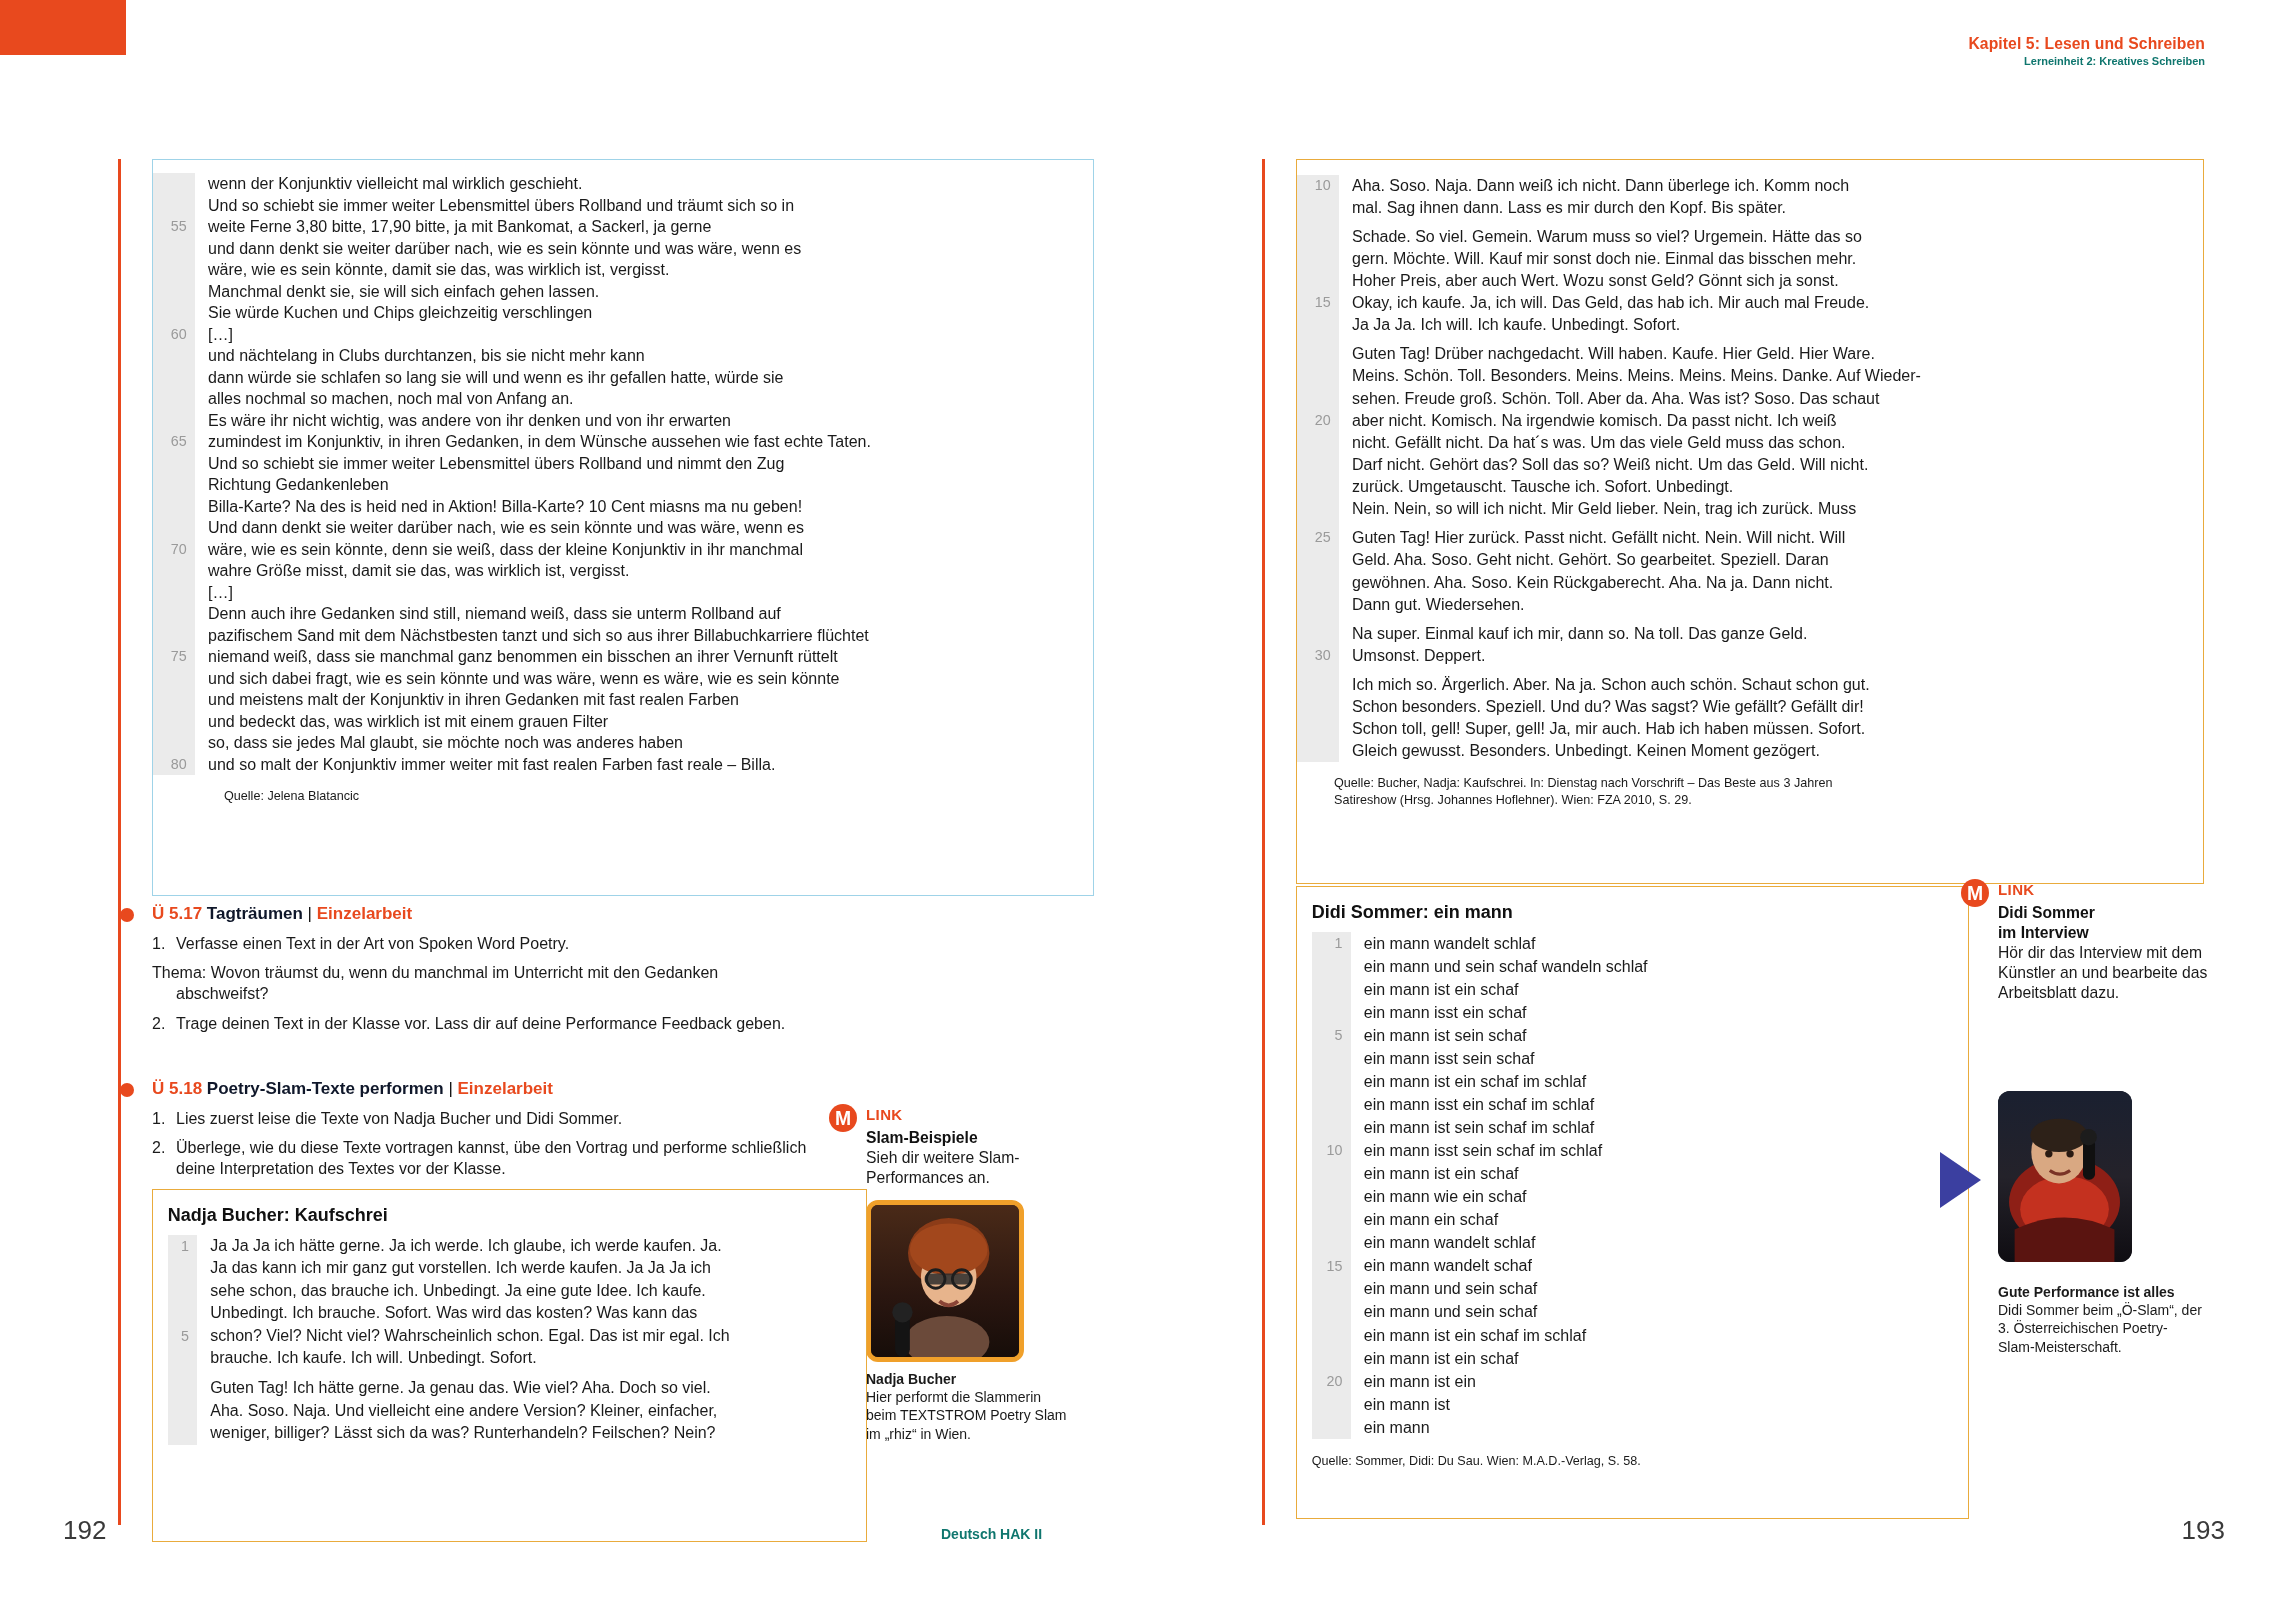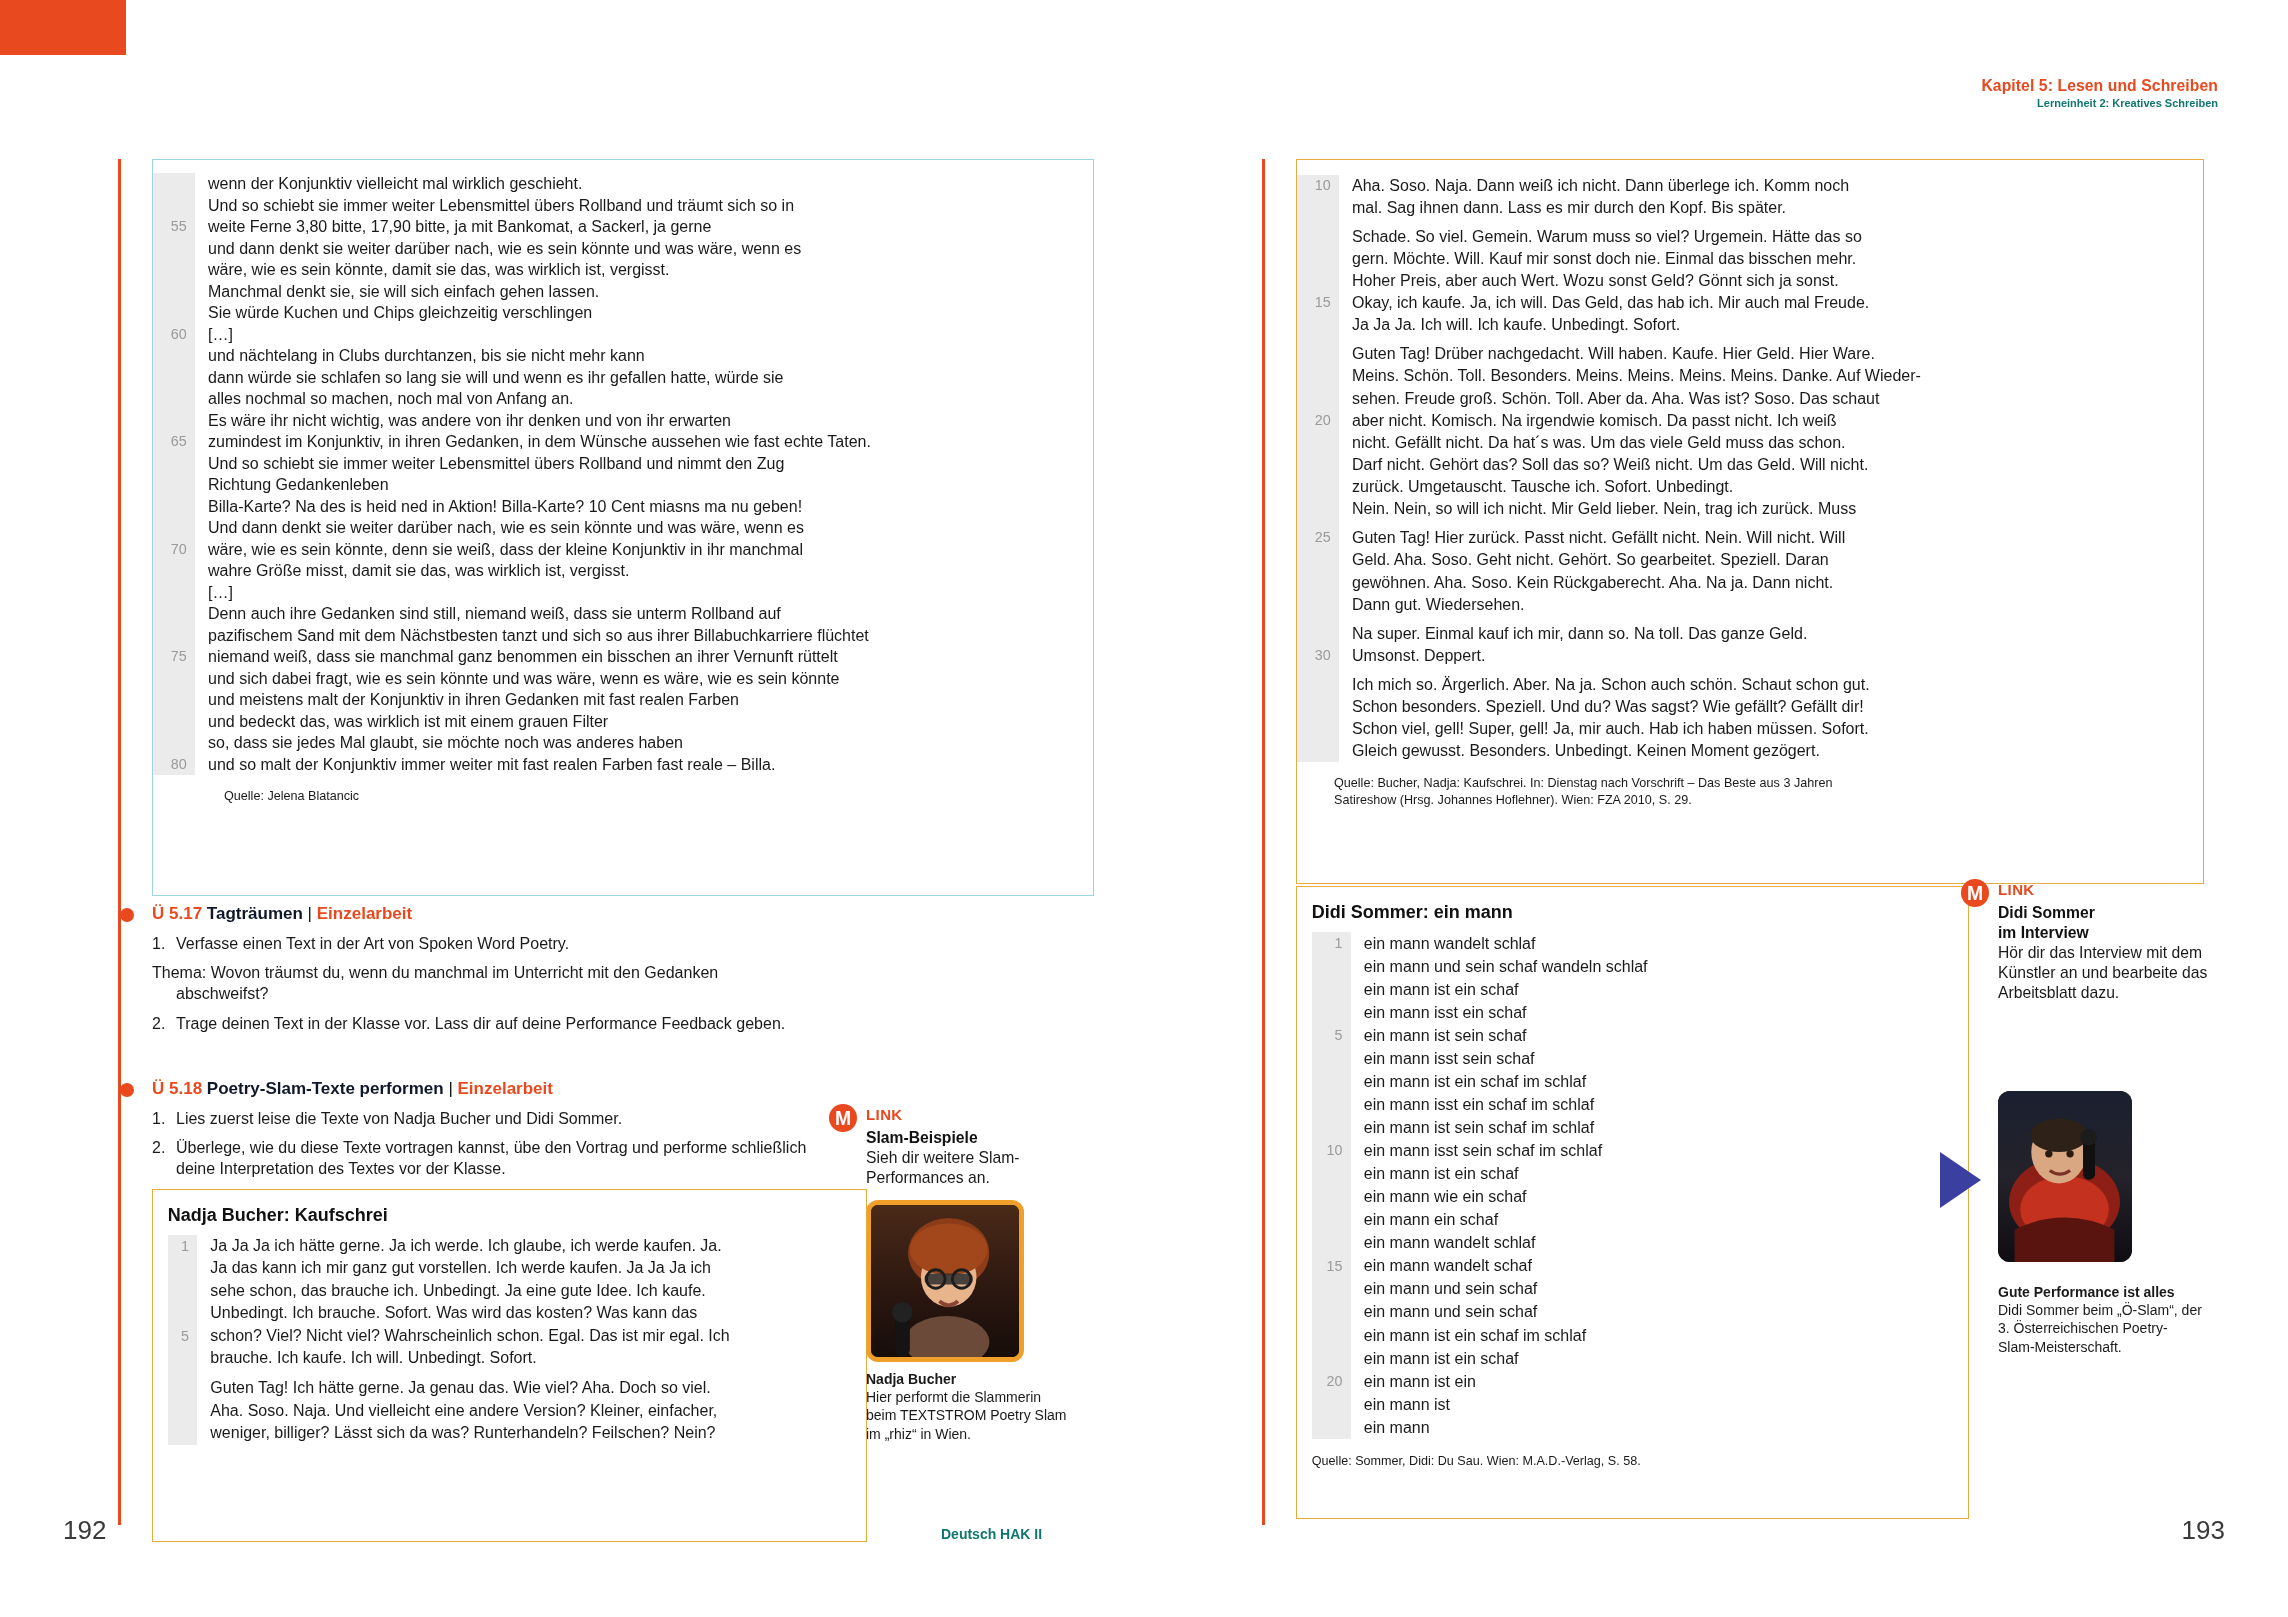--- a/index.html
+++ b/index.html
@@ -7,21 +7,21 @@
     width:2289px;height:1618px;
     background:#ffffff;
     font-family:"Liberation Sans", sans-serif;
     color:#1a1a1a;
     position:relative;
     overflow:hidden;
   }
   
   .corner-block{position:absolute;left:0;top:0;width:126px;height:55px;background:#e8491e;}
   
-  .runhead{position:absolute;right:71px;top:33px;text-align:right;line-height:1.35;margin-top:42px;}
+  .runhead{position:absolute;right:84px;top:33px;text-align:right;line-height:1.35;}
   .runhead .kap{color:#e8491e;font-weight:bold;font-size:15.7px;letter-spacing:0.1px;}
   .runhead .lern{color:#0f766e;font-weight:bold;font-size:11px;}
   
   .page{position:absolute;top:0;height:1618px;}
   .page-left{left:0;width:1144px;}
   .page-right{left:1144px;width:1144px;}
   .vrule{position:absolute;width:2.8px;background:#e8491e;}
   .vrule-left{left:118px;top:159px;height:1366px;}
   .vrule-right{left:1263px;top:159px;height:1366px;}
   
@@ -445,21 +445,21 @@
         <div class="pline" style="grid-template-columns: 42px 1fr; line-height: 1.385;">
           <span class="pnum" style="font-size: 14.3px;"></span>
           <span class="ptxt" style="font-size: 16px;">Ich mich so. Ärgerlich. Aber. Na ja. Schon auch schön. Schaut schon gut.</span>
         </div>
         <div class="pline" style="grid-template-columns: 42px 1fr; line-height: 1.385;">
           <span class="pnum" style="font-size: 14.3px;"></span>
           <span class="ptxt" style="font-size: 16px;">Schon besonders. Speziell. Und du? Was sagst? Wie gefällt? Gefällt dir!</span>
         </div>
         <div class="pline" style="grid-template-columns: 42px 1fr; line-height: 1.385;">
           <span class="pnum" style="font-size: 14.3px;"></span>
-          <span class="ptxt" style="font-size: 16px;">Schon viel, gell! Super, gell! Ja, mir auch. Hab ich haben müssen. Sofort.</span>
+          <span class="ptxt" style="font-size: 16px;">Schon toll, gell! Super, gell! Ja, mir auch. Hab ich haben müssen. Sofort.</span>
         </div>
         <div class="pline" style="grid-template-columns: 42px 1fr; line-height: 1.385;">
           <span class="pnum" style="font-size: 14.3px;"></span>
           <span class="ptxt" style="font-size: 16px;">Gleich gewusst. Besonders. Unbedingt. Keinen Moment gezögert.</span>
         </div>
       </div>
     <div class="quelle" style="margin:13px 0 0 37px;">
       <div>Quelle: Bucher, Nadja: Kaufschrei. In: Dienstag nach Vorschrift – Das Beste aus 3 Jahren</div>
       <div>Satireshow (Hrsg. Johannes Hoflehner). Wien: FZA 2010, S. 29.</div>
     </div>

